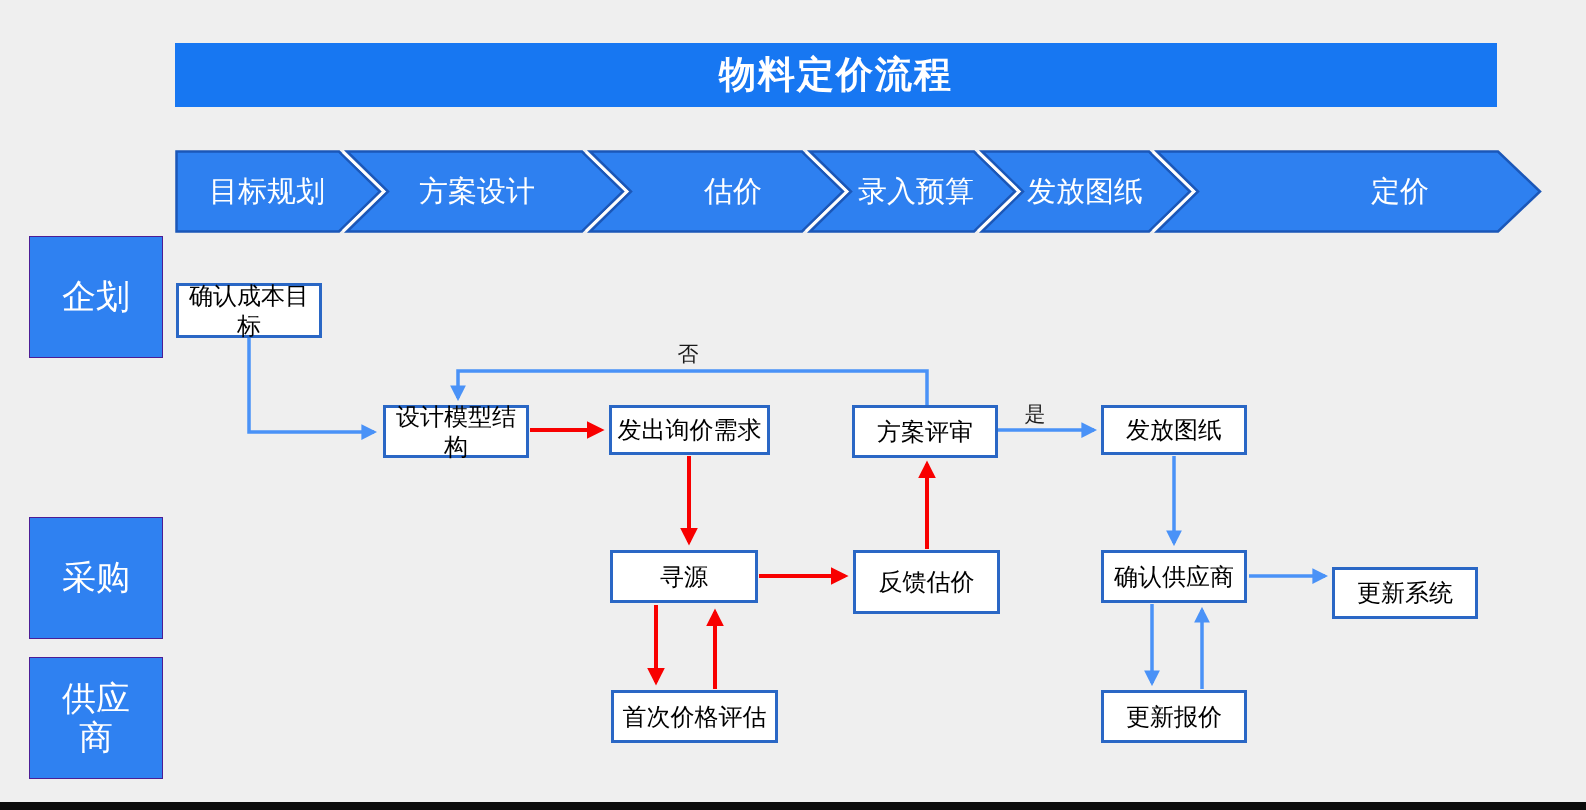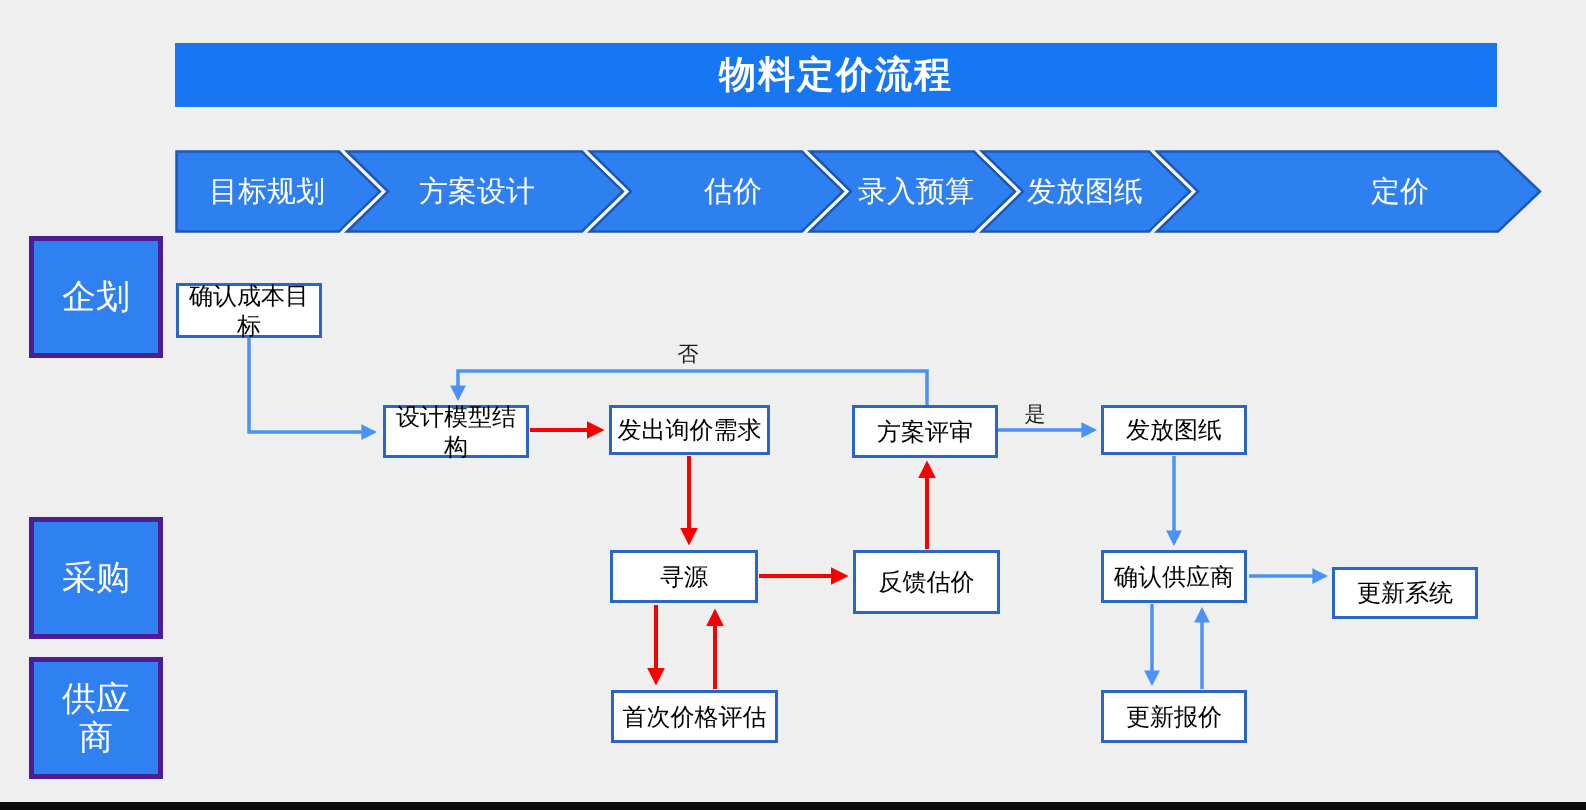--- a/index.html
+++ b/index.html
@@ -15,21 +15,21 @@
   .chevron-svg{position:absolute;left:175px;top:150px;}
 
   .phase-label{
     position:absolute;top:150px;height:83px;width:220px;
     display:flex;align-items:center;justify-content:center;
     color:#ffffff;font-size:29px;white-space:nowrap;font-family:Liberation Serif, serif;
   }
 
   .lane{
     position:absolute;left:29px;width:134px;height:122px;
-    background:#2f81f1;border:5px solid #4c1d95;box-sizing:border-box;
+    background:#2f81f1;border:1px solid #4c1d95;box-sizing:border-box;
     display:flex;align-items:center;justify-content:center;
     color:#ffffff;font-size:34px;line-height:1.15;text-align:center;white-space:pre-line;
   }
 
   .node{
     position:absolute;background:#ffffff;border:3px solid #2a67c5;box-sizing:border-box;
     display:flex;align-items:center;justify-content:center;
     color:#000000;font-size:24px;line-height:1.25;text-align:center;white-space:pre-line;
   }
 

